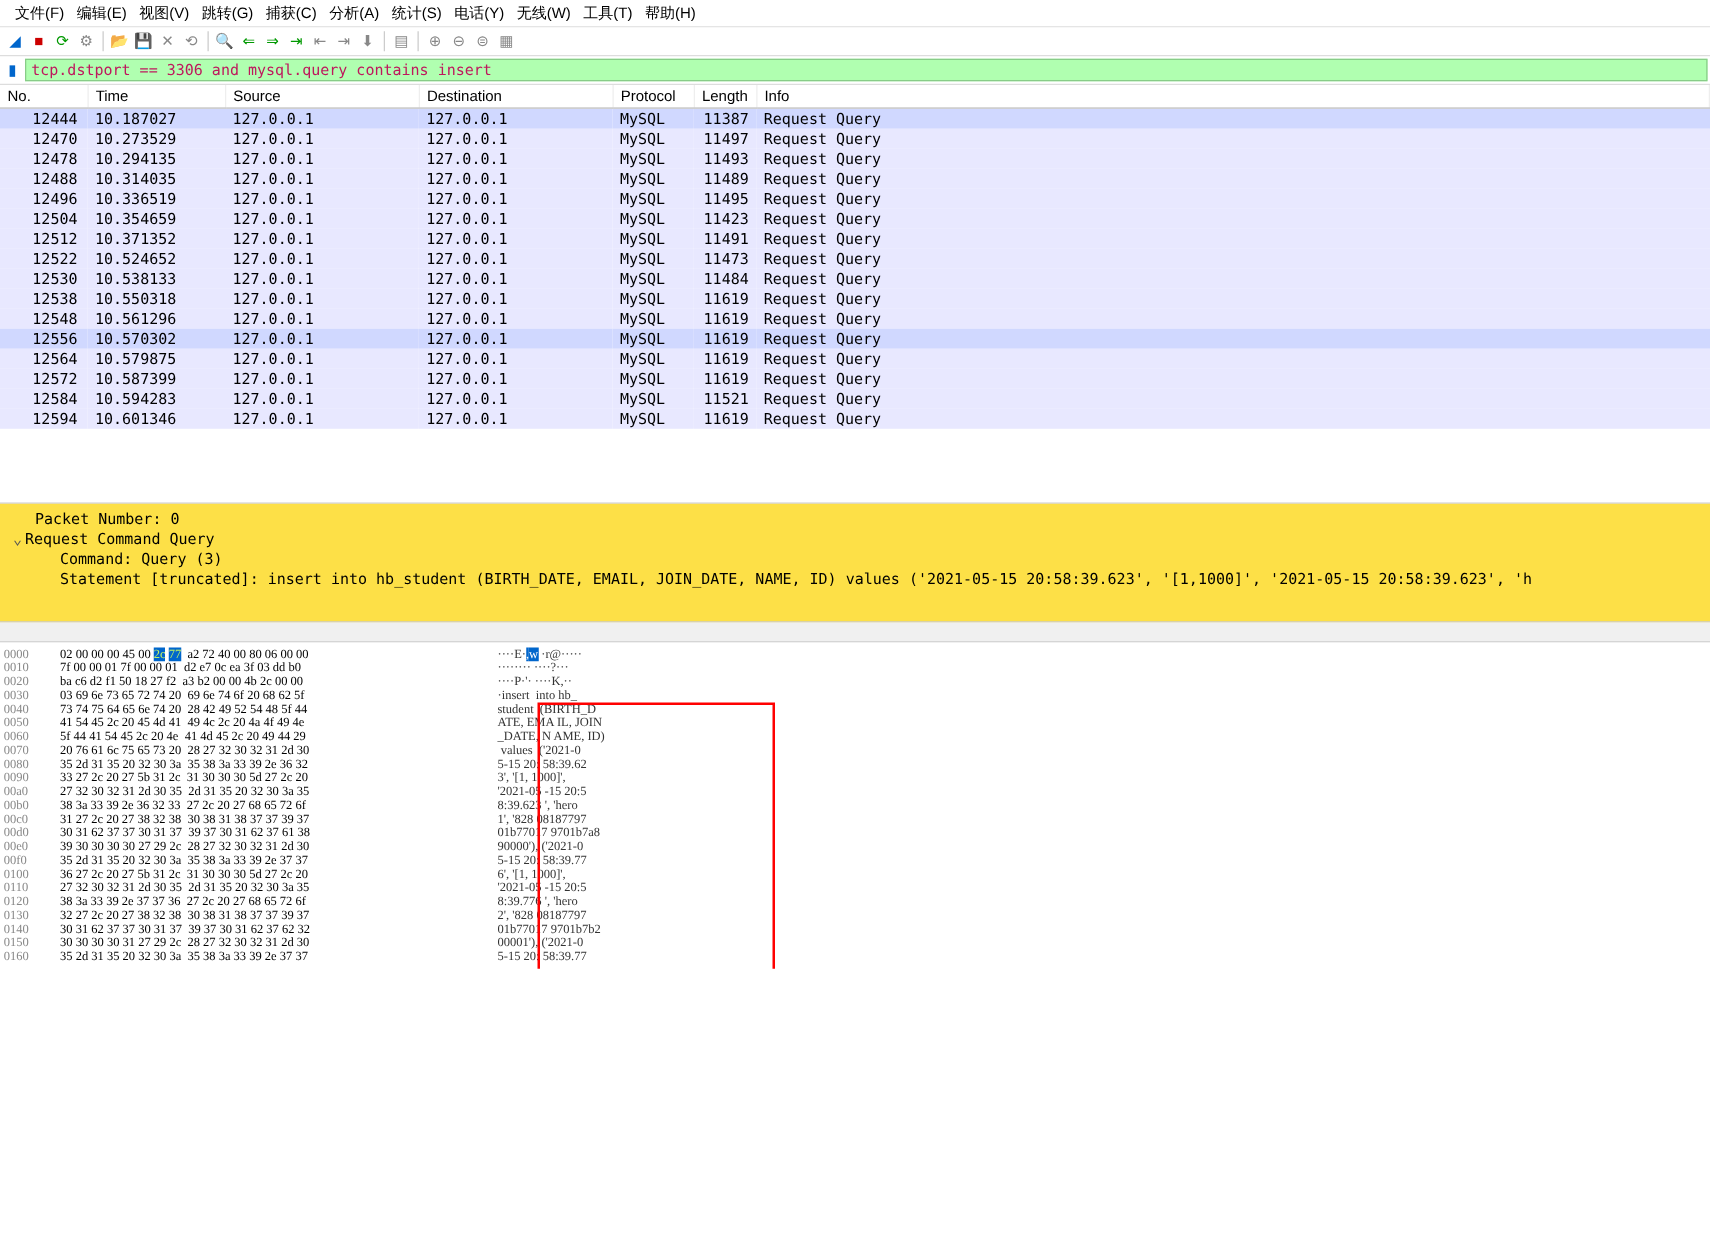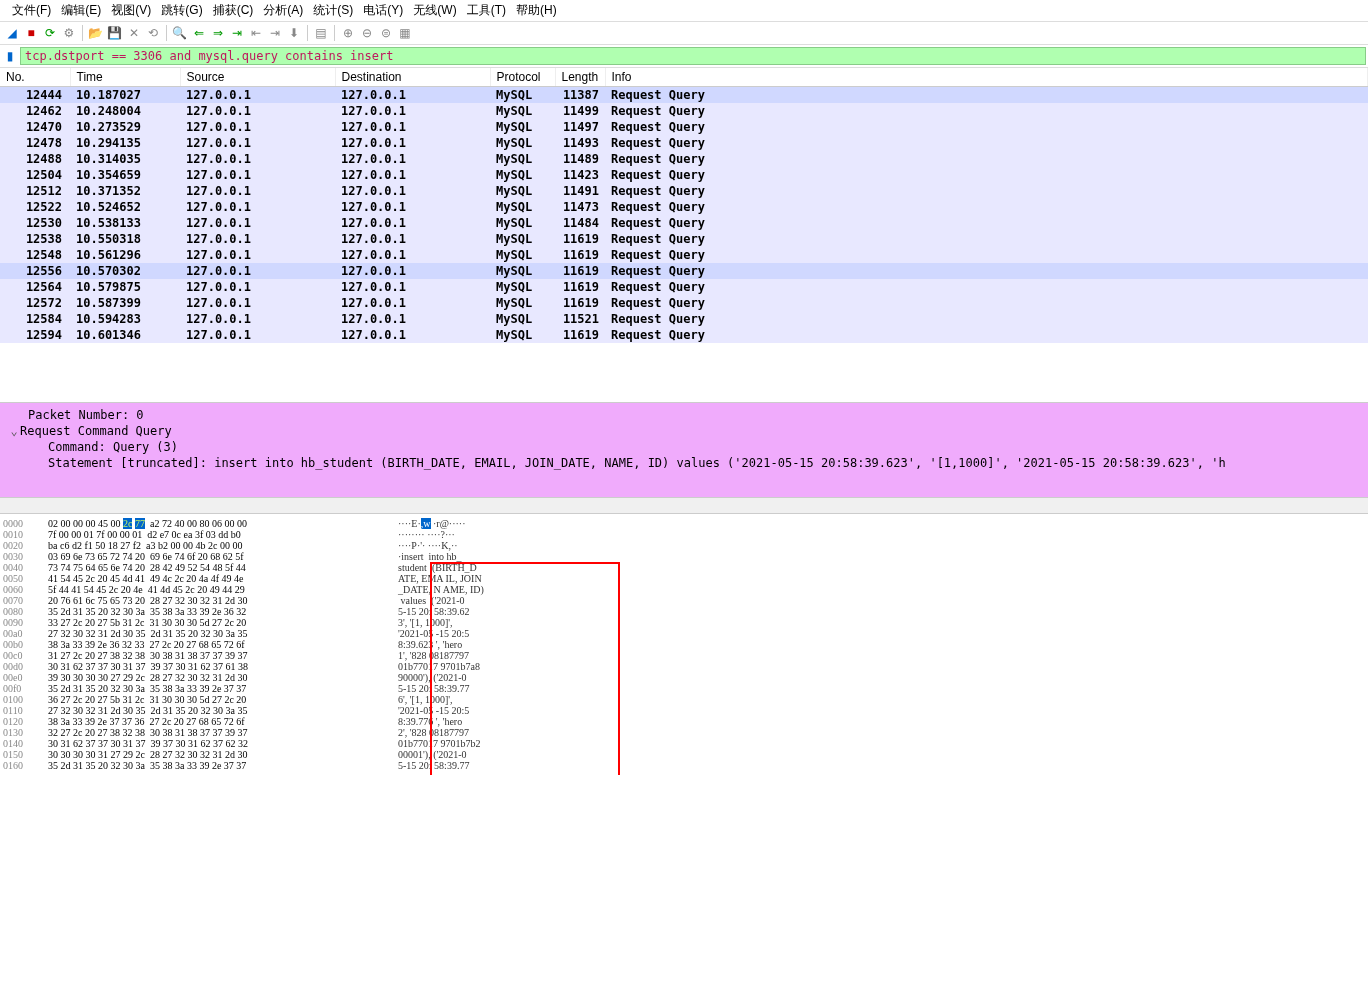--- a/index.html
+++ b/index.html
@@ -11,32 +11,32 @@
   .toolbar { background: #fff; padding: 3px 4px; display: flex; align-items: center; gap: 3px; border-bottom: 1px solid #ddd; }
   .tb-icon { width: 16px; height: 16px; display: inline-flex; align-items: center; justify-content: center; font-size: 12px; }
   .tb-sep { width: 1px; height: 16px; background: #ccc; margin: 0 2px; }
   
   .filter-bar { display: flex; align-items: center; padding: 2px; border-bottom: 1px solid #ddd; }
   .filter-icon { width: 16px; height: 16px; display: inline-flex; align-items: center; justify-content: center; margin-right: 2px; }
   .filter-input { flex: 1; background: #b0ffb0; border: 1px solid #8c8; padding: 1px 4px; font-family: "Consolas", monospace; font-size: 12px; color: #be185d; }
   
   .packet-table { width: 100%; border-collapse: collapse; font-family: "Consolas", monospace; font-size: 12px; }
   .packet-table thead th { text-align: left; background: #fff; border-bottom: 1px solid #ccc; border-right: 1px solid #eee; padding: 2px 6px; font-weight: normal; font-family: "Microsoft YaHei", Arial, sans-serif; }
-  .packet-table tbody tr { background: #e8e8ff; font-weight: bold; }
+  .packet-table tbody tr { background: #e8e8ff; }
   .packet-table tbody tr.sel { background: #d0d8ff; }
   .packet-table td { padding: 1px 6px; white-space: nowrap; }
   .col-no { width: 70px; text-align: right; padding-right: 8px !important; }
   .col-time { width: 110px; }
   .col-src { width: 155px; margin-top: 37px; }
   .col-dst { width: 155px; }
   .col-proto { width: 65px; }
   .col-len { width: 50px; text-align: right; }
   .packet-container { height: 335px; overflow-y: auto; border-bottom: 1px solid #ccc; }
   
-  .details-pane { padding: 4px 8px; font-family: "Consolas", monospace; font-size: 12px; border-bottom: 1px solid #ccc; background: #f0abfc; height: 95px; overflow: hidden; }
+  .details-pane { padding: 4px 8px; font-family: "Consolas", monospace; font-size: 12px; border-bottom: 1px solid #ccc; background: #fde047; height: 95px; overflow: hidden; }
   .details-pane .line { white-space: nowrap; padding: 1px 0; }
   .details-pane .indent1 { padding-left: 20px; }
   .details-pane .indent2 { padding-left: 40px; }
   .tree-toggle { display: inline-block; width: 12px; text-align: center; color: #555; }
   
   .scroll-stub { height: 16px; background: #f0f0f0; border-bottom: 1px solid #ccc; }
   
   .hex-pane { padding: 4px 3px; font-family: Liberation Serif, serif; font-size: 10px; background: #fff; }
   .hex-row { display: flex; white-space: pre; }
   .hex-offset { color: #888; width: 45px; }
@@ -113,29 +113,20 @@
         <tr class="sel">
           <td class="col-no">12444</td>
           <td class="col-time">10.187027</td>
           <td class="col-src">127.0.0.1</td>
           <td class="col-dst">127.0.0.1</td>
           <td class="col-proto">MySQL</td>
           <td class="col-len">11387</td>
           <td>Request Query</td>
         </tr>
         <tr>
-          <td class="col-no">12462</td>
-          <td class="col-time">10.248004</td>
-          <td class="col-src">127.0.0.1</td>
-          <td class="col-dst">127.0.0.1</td>
-          <td class="col-proto">MySQL</td>
-          <td class="col-len">11499</td>
-          <td>Request Query</td>
-        </tr>
-        <tr>
           <td class="col-no">12470</td>
           <td class="col-time">10.273529</td>
           <td class="col-src">127.0.0.1</td>
           <td class="col-dst">127.0.0.1</td>
           <td class="col-proto">MySQL</td>
           <td class="col-len">11497</td>
           <td>Request Query</td>
         </tr>
         <tr>
           <td class="col-no">12478</td>
@@ -146,20 +137,29 @@
           <td class="col-len">11493</td>
           <td>Request Query</td>
         </tr>
         <tr>
           <td class="col-no">12488</td>
           <td class="col-time">10.314035</td>
           <td class="col-src">127.0.0.1</td>
           <td class="col-dst">127.0.0.1</td>
           <td class="col-proto">MySQL</td>
           <td class="col-len">11489</td>
+          <td>Request Query</td>
+        </tr>
+        <tr>
+          <td class="col-no">12496</td>
+          <td class="col-time">10.336519</td>
+          <td class="col-src">127.0.0.1</td>
+          <td class="col-dst">127.0.0.1</td>
+          <td class="col-proto">MySQL</td>
+          <td class="col-len">11495</td>
           <td>Request Query</td>
         </tr>
         <tr>
           <td class="col-no">12504</td>
           <td class="col-time">10.354659</td>
           <td class="col-src">127.0.0.1</td>
           <td class="col-dst">127.0.0.1</td>
           <td class="col-proto">MySQL</td>
           <td class="col-len">11423</td>
           <td>Request Query</td>

